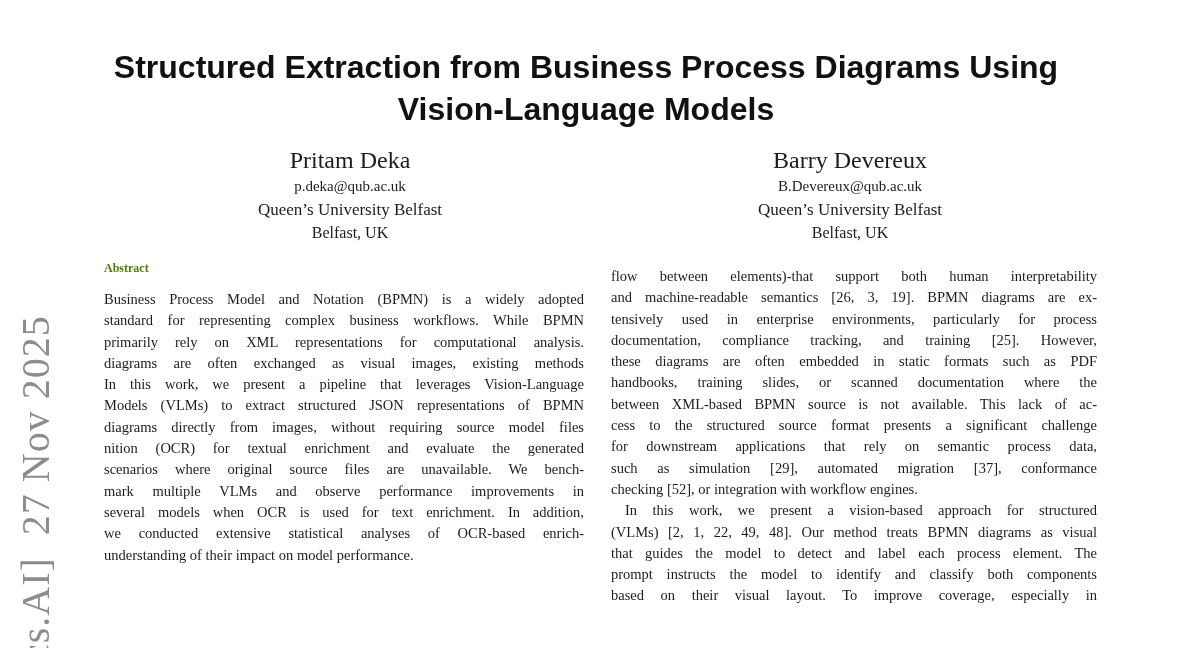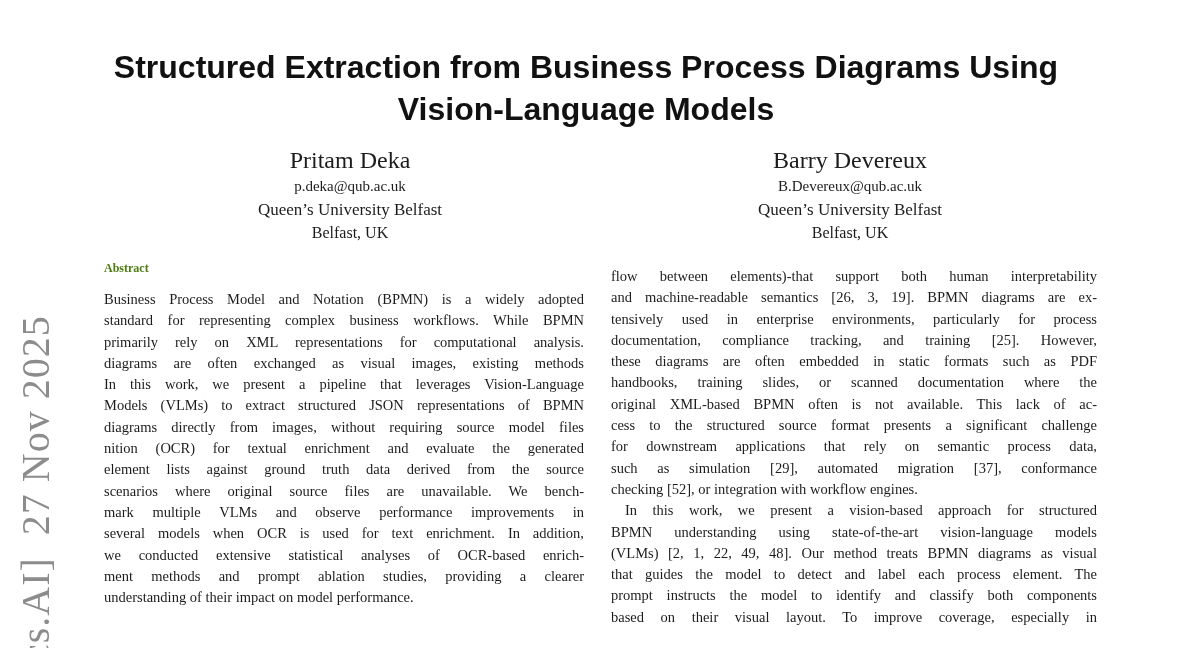--- a/index.html
+++ b/index.html
@@ -137,43 +137,40 @@
     <div class="section-heading">Abstract</div>
     <div>
         <div class="pline">Business Process Model and Notation (BPMN) is a widely adopted</div>
         <div class="pline">standard for representing complex business workflows. While BPMN</div>
         <div class="pline">primarily rely on XML representations for computational analysis.</div>
         <div class="pline">diagrams are often exchanged as visual images, existing methods</div>
         <div class="pline">In this work, we present a pipeline that leverages Vision-Language</div>
         <div class="pline">Models (VLMs) to extract structured JSON representations of BPMN</div>
         <div class="pline">diagrams directly from images, without requiring source model files</div>
         <div class="pline">nition (OCR) for textual enrichment and evaluate the generated</div>
-        <div class="pline">element lists against ground truth data derived from the source</div>
         <div class="pline">scenarios where original source files are unavailable. We bench-</div>
         <div class="pline">mark multiple VLMs and observe performance improvements in</div>
         <div class="pline">several models when OCR is used for text enrichment. In addition,</div>
         <div class="pline">we conducted extensive statistical analyses of OCR-based enrich-</div>
-        <div class="pline">ment methods and prompt ablation studies, providing a clearer</div>
         <div class="pline last">understanding of their impact on model performance.</div>
       </div>
   </div>
 
   <div class="col col-right">
       <div class="pline">flow between elements)-that support both human interpretability</div>
       <div class="pline">and machine-readable semantics [26, 3, 19]. BPMN diagrams are ex-</div>
       <div class="pline">tensively used in enterprise environments, particularly for process</div>
       <div class="pline">documentation, compliance tracking, and training [25]. However,</div>
       <div class="pline">these diagrams are often embedded in static formats such as PDF</div>
       <div class="pline">handbooks, training slides, or scanned documentation where the</div>
-      <div class="pline">original XML-based BPMN often is not available. This lack of ac-</div>
+      <div class="pline">between XML-based BPMN source is not available. This lack of ac-</div>
       <div class="pline">cess to the structured source format presents a significant challenge</div>
       <div class="pline">for downstream applications that rely on semantic process data,</div>
       <div class="pline">such as simulation [29], automated migration [37], conformance</div>
       <div class="pline last">checking [52], or integration with workflow engines.</div>
       <div class="pline ind">In this work, we present a vision-based approach for structured</div>
-      <div class="pline">BPMN understanding using state-of-the-art vision-language models</div>
       <div class="pline">(VLMs) [2, 1, 22, 49, 48]. Our method treats BPMN diagrams as visual</div>
       <div class="pline">that guides the model to detect and label each process element. The</div>
       <div class="pline">prompt instructs the model to identify and classify both components</div>
       <div class="pline">based on their visual layout. To improve coverage, especially in</div>
     </div>
 
 </div>
 
 </body></html>

